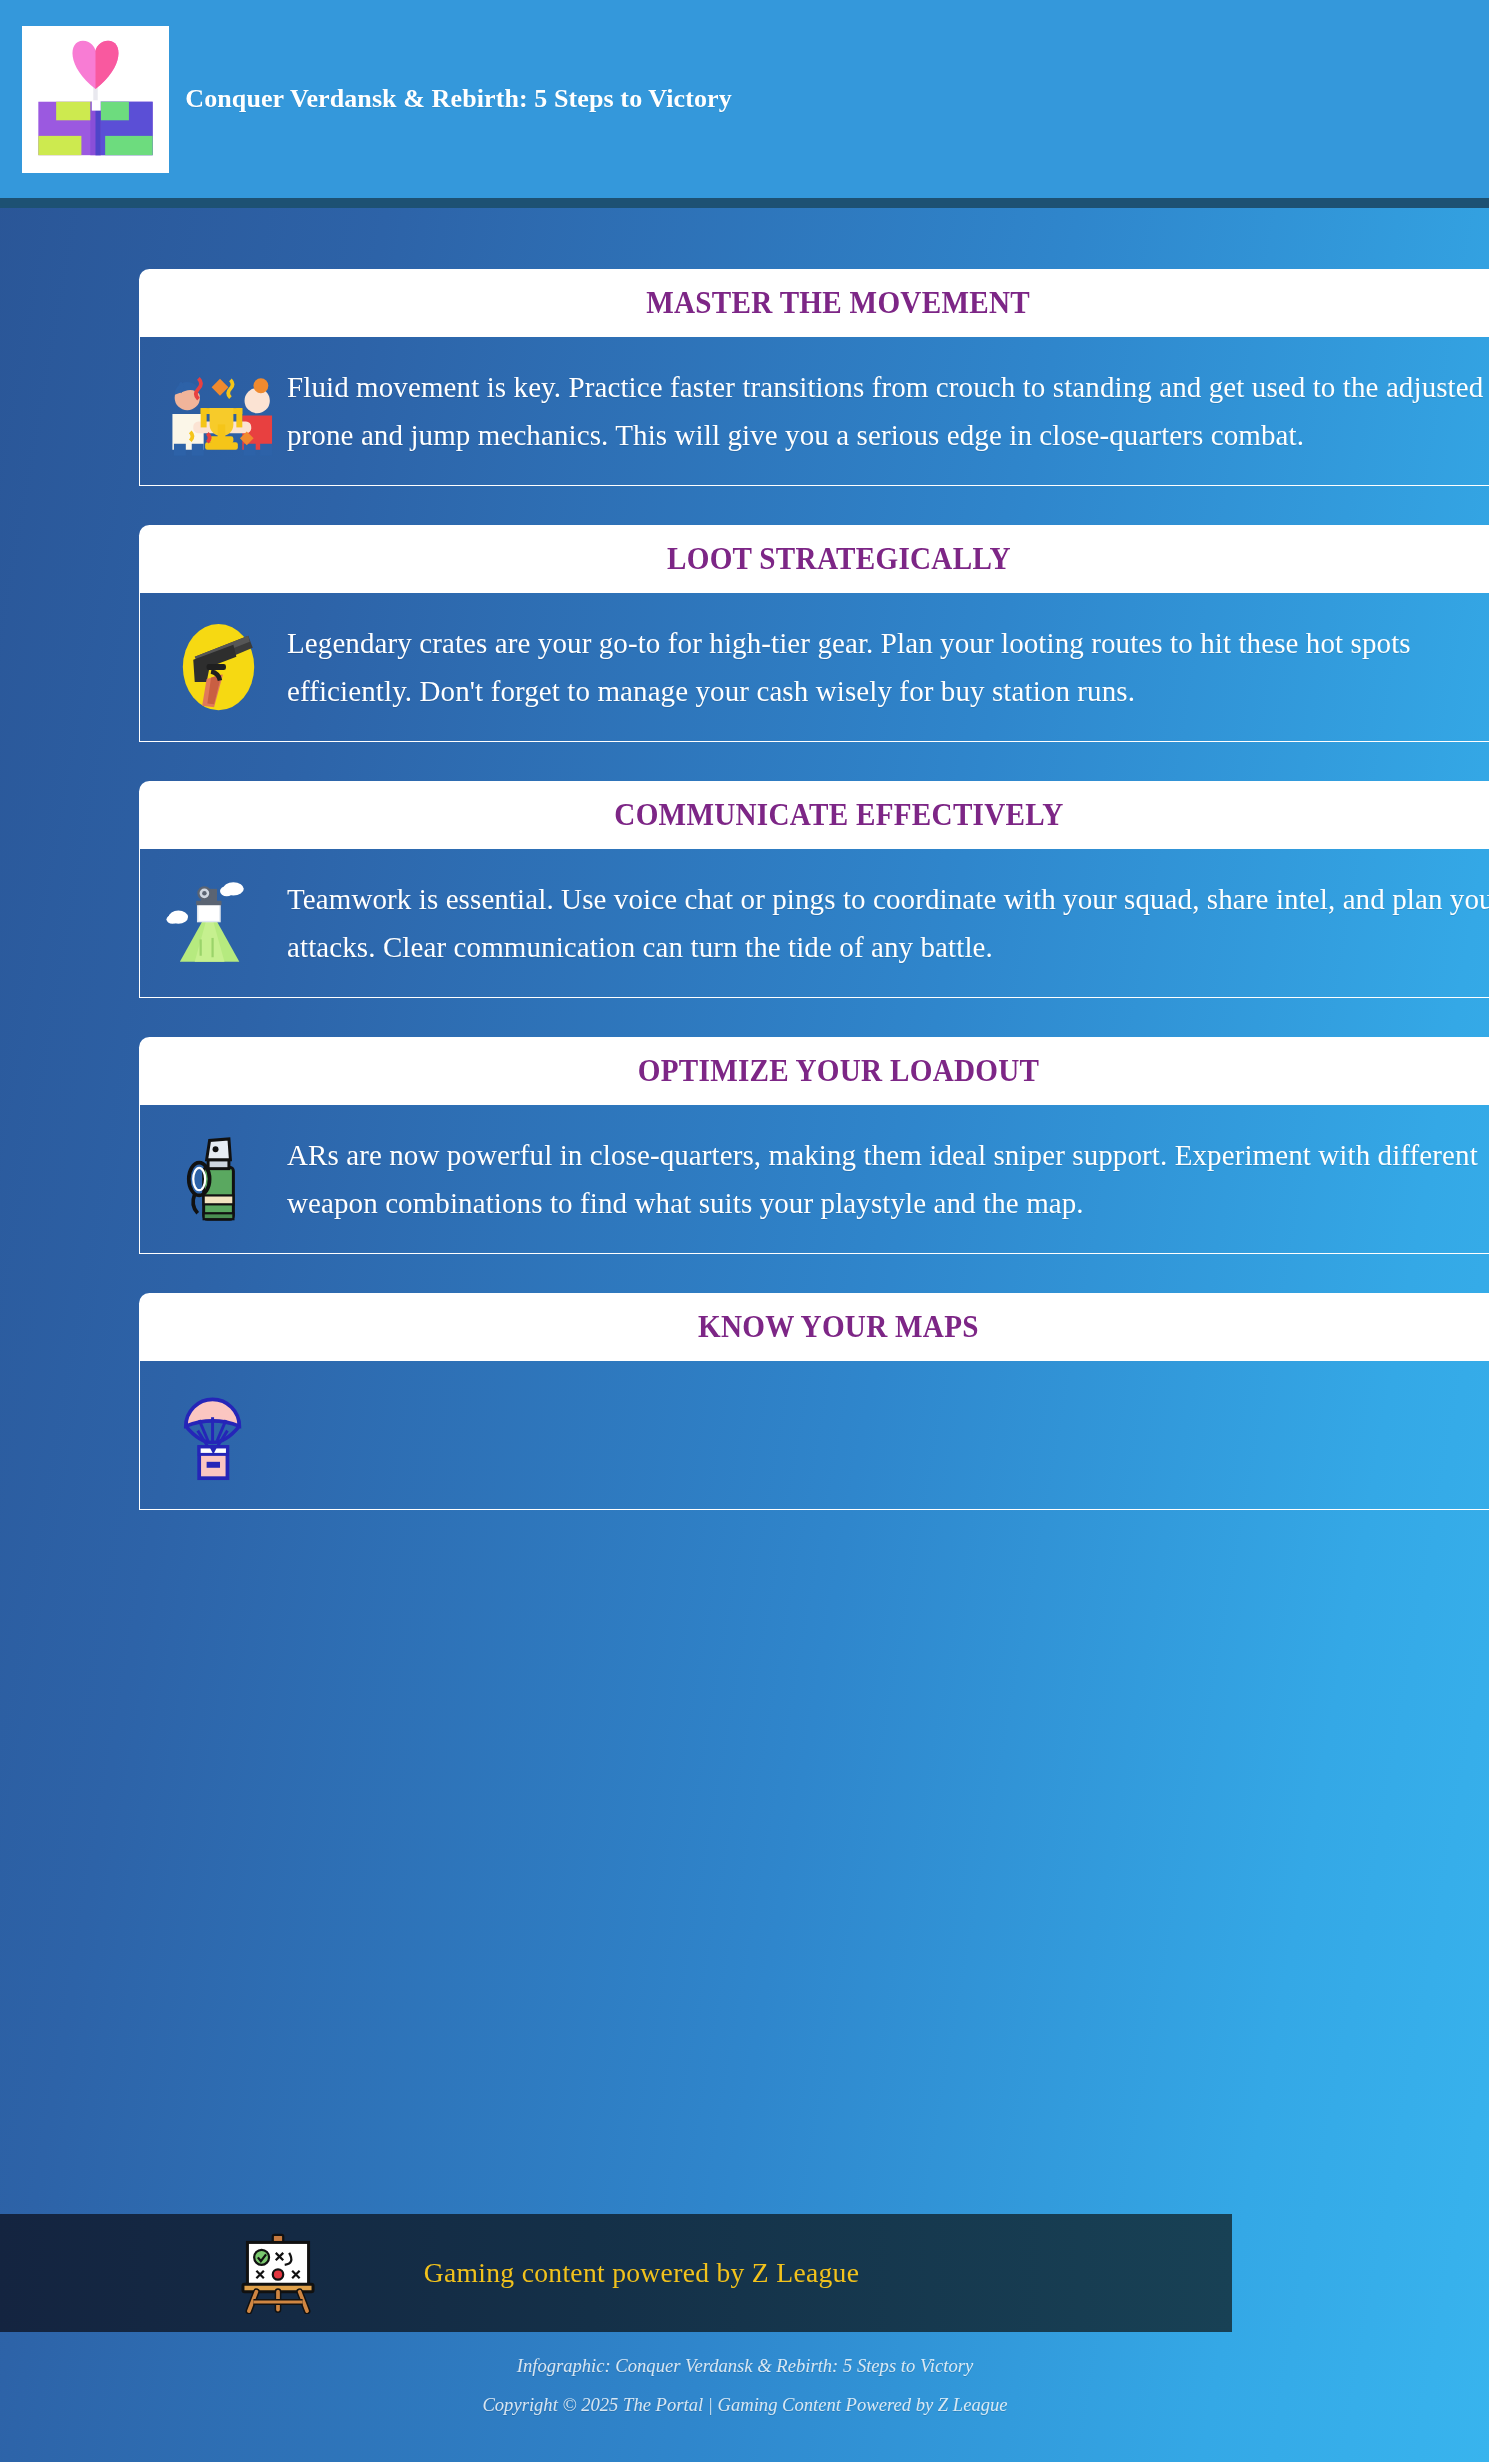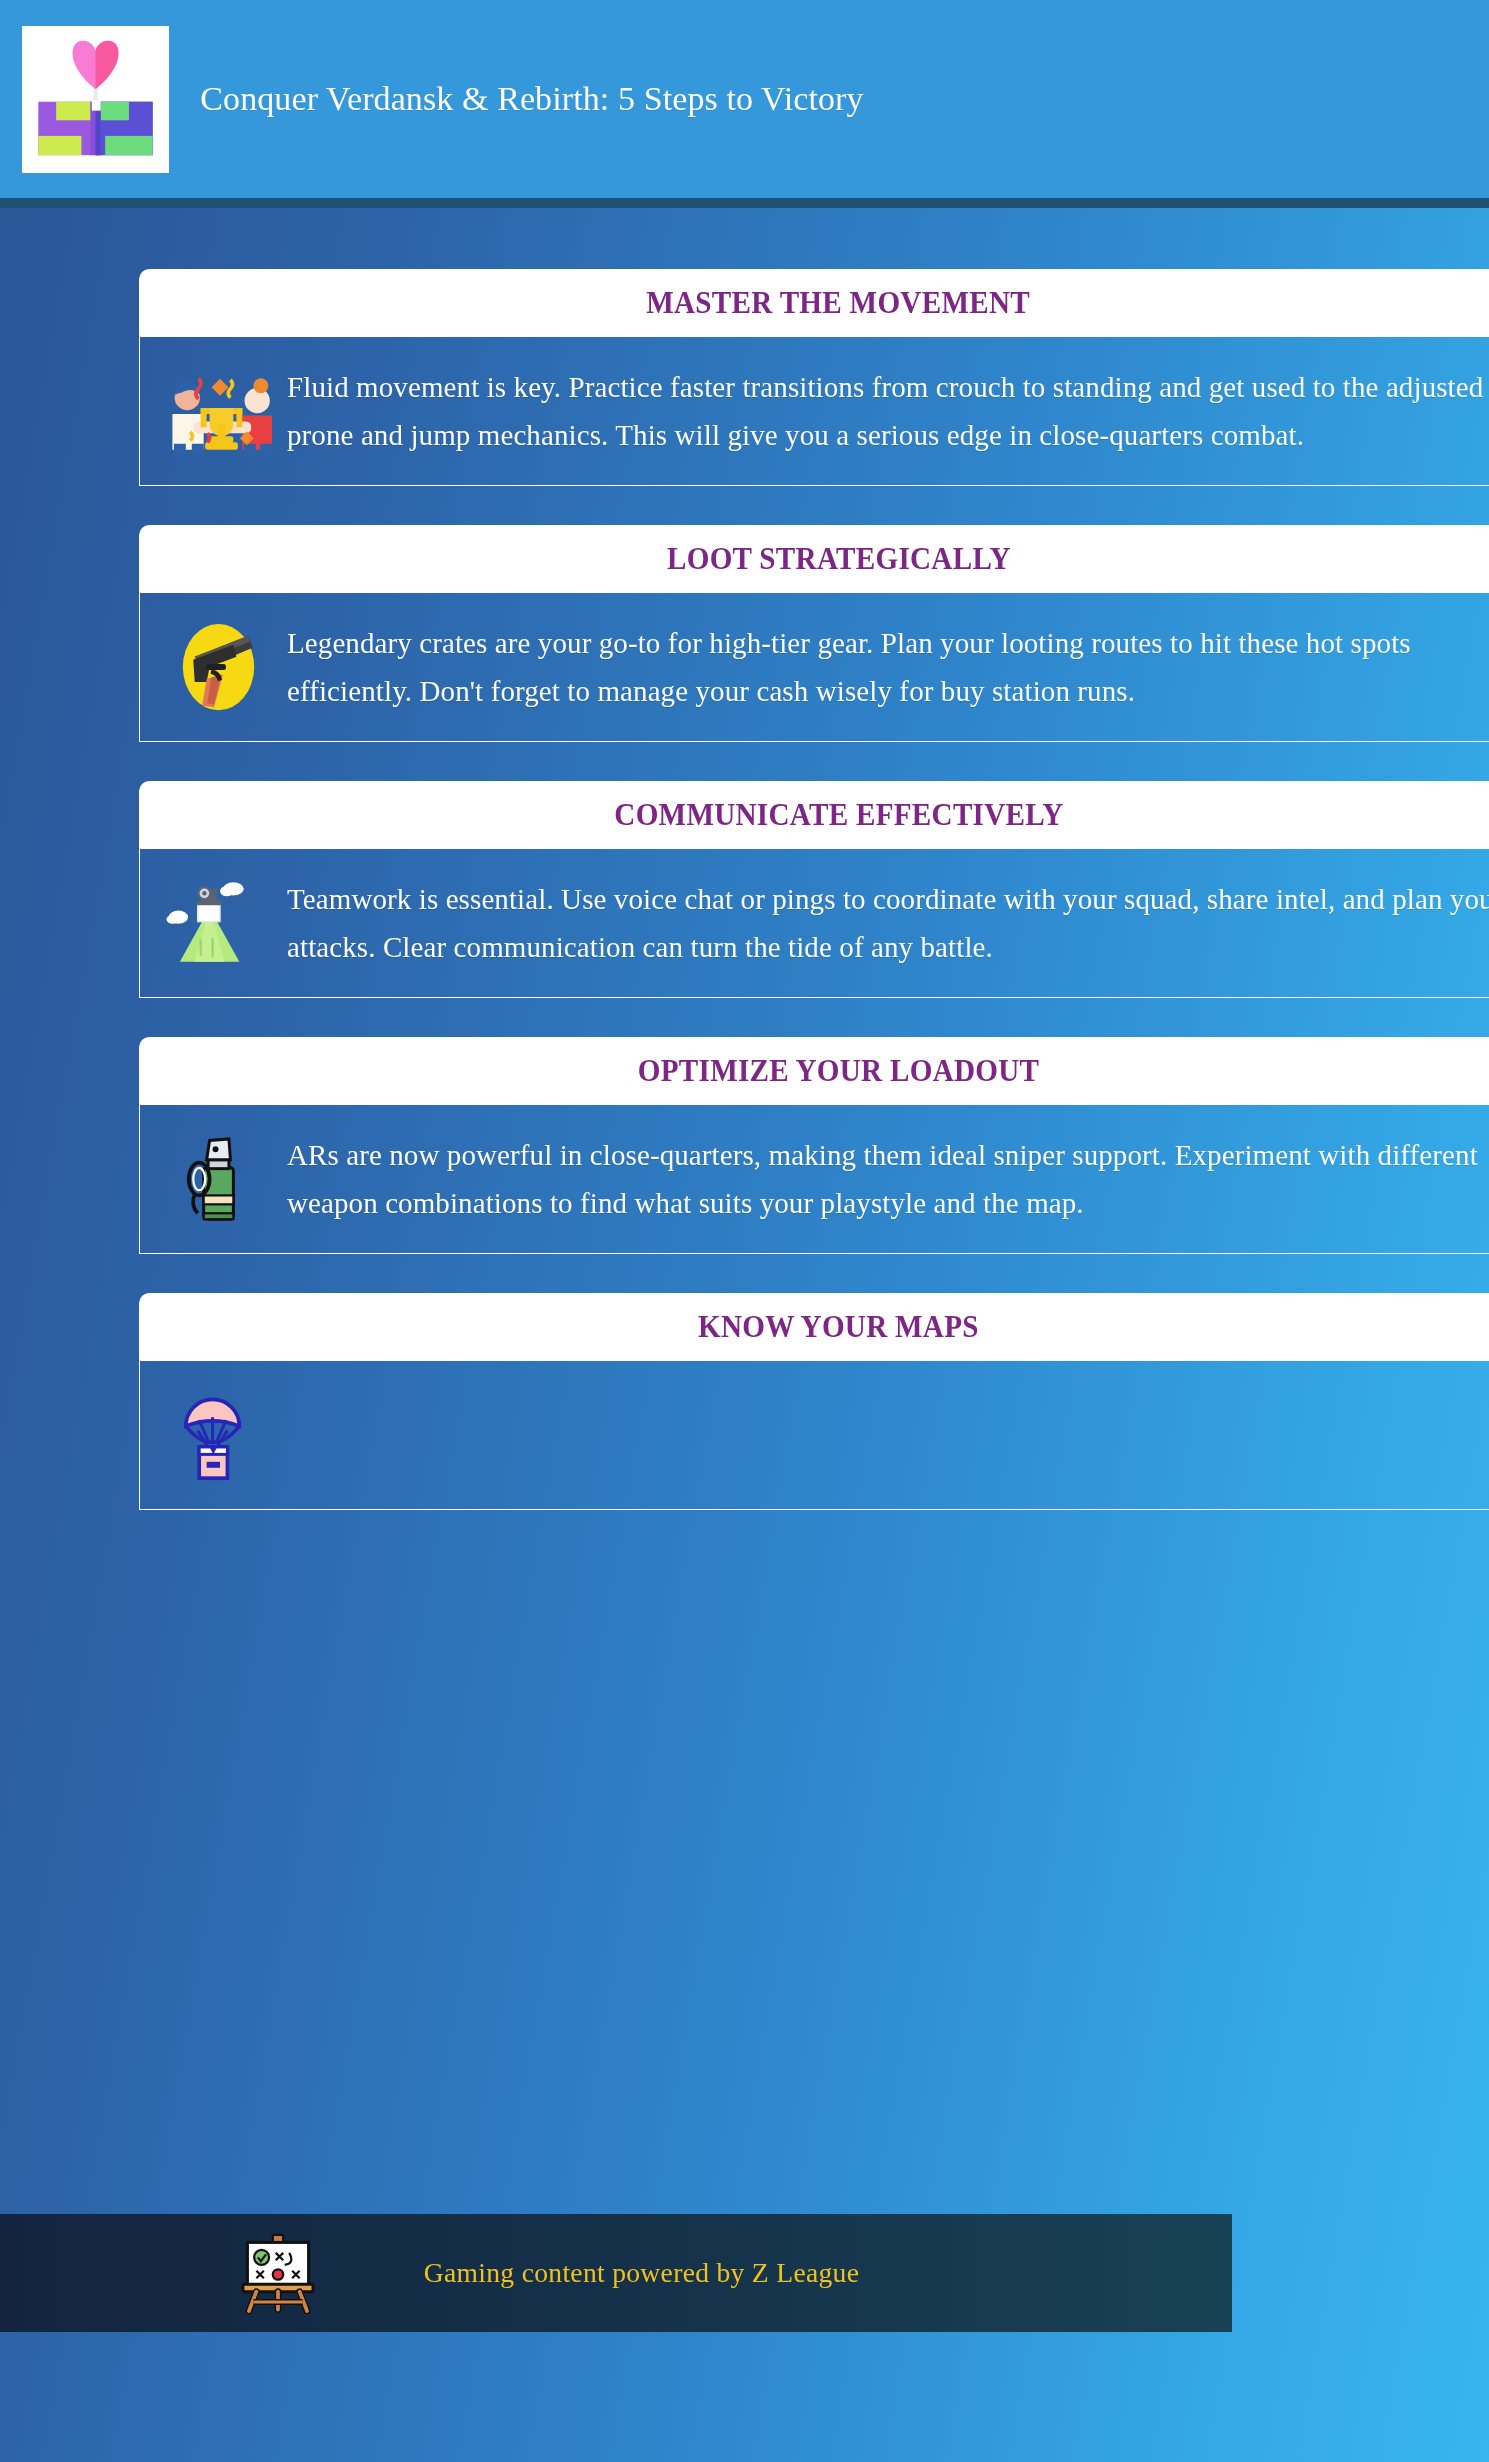--- a/index.html
+++ b/index.html
@@ -42,25 +42,25 @@
     width: 147px;
     height: 147px;
     background: #ffffff;
     flex: 0 0 147px;
     position: relative;
     overflow: hidden;
   }
 
   .header-title {
     color: #ffffff;
-    font-size: 34px;
-    font-weight: normal;
+    font-size: 26px;
+    font-weight: bold;
     line-height: 1.45;
     letter-spacing: 0.1px;
-    margin-left: 31px;
+    margin-left: 16px;
     max-width: 879px;
     text-shadow: 0 0.7px 0 rgba(0,0,0,0.08);
   }
 
   .header-sep {
     position: absolute;
     left: 0; top: 198px;
     width: 1490px;
     height: 10.4px;
     background: #1d5173;
@@ -369,15 +369,19 @@
         <path d="M84 80 L94 106" stroke="#d08642" stroke-width="5" stroke-linecap="round"></path>
         <path d="M55 80 L55 104" stroke="#111" stroke-width="9" stroke-linecap="round"></path>
         <path d="M55 80 L55 104" stroke="#d08642" stroke-width="5" stroke-linecap="round"></path>
         <path d="M22 94 L88 94" stroke="#111" stroke-width="8"></path>
         <path d="M22 94 L88 94" stroke="#d08642" stroke-width="4"></path>
       </svg>
     </div>
     <div class="footer-tag">Gaming content powered by Z League</div>
   </div>
 
+  <div class="credits">
+    <div>Infographic: Conquer Verdansk &amp; Rebirth: 5 Steps to Victory</div>
+    <div>Copyright © 2025 The Portal | Gaming Content Powered by Z League</div>
+  </div>
 
 </div>
 
 
 </body></html>

